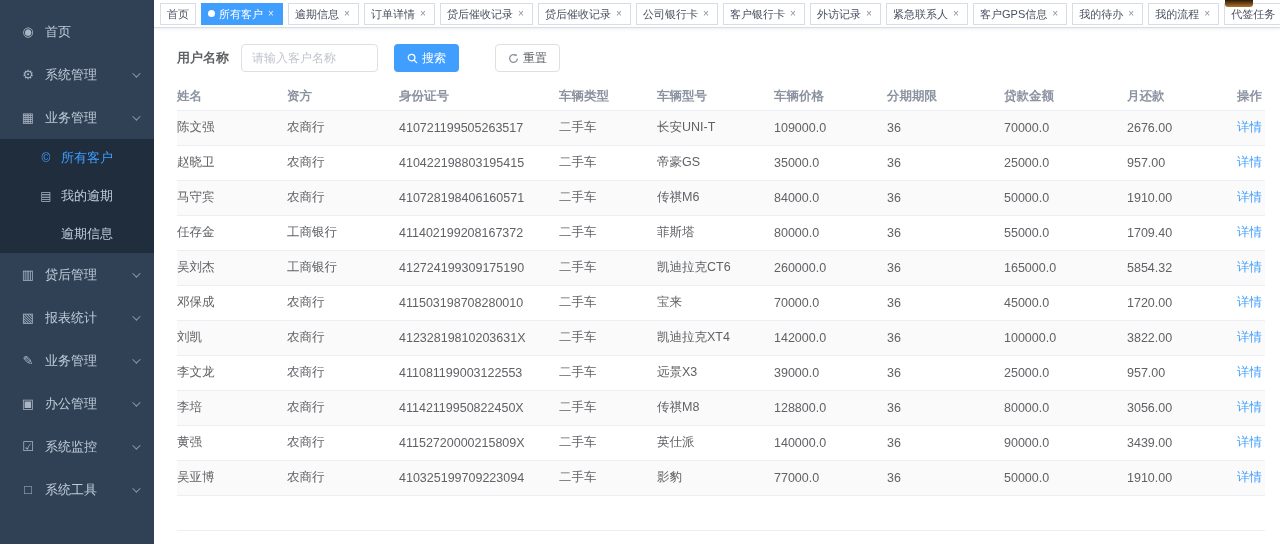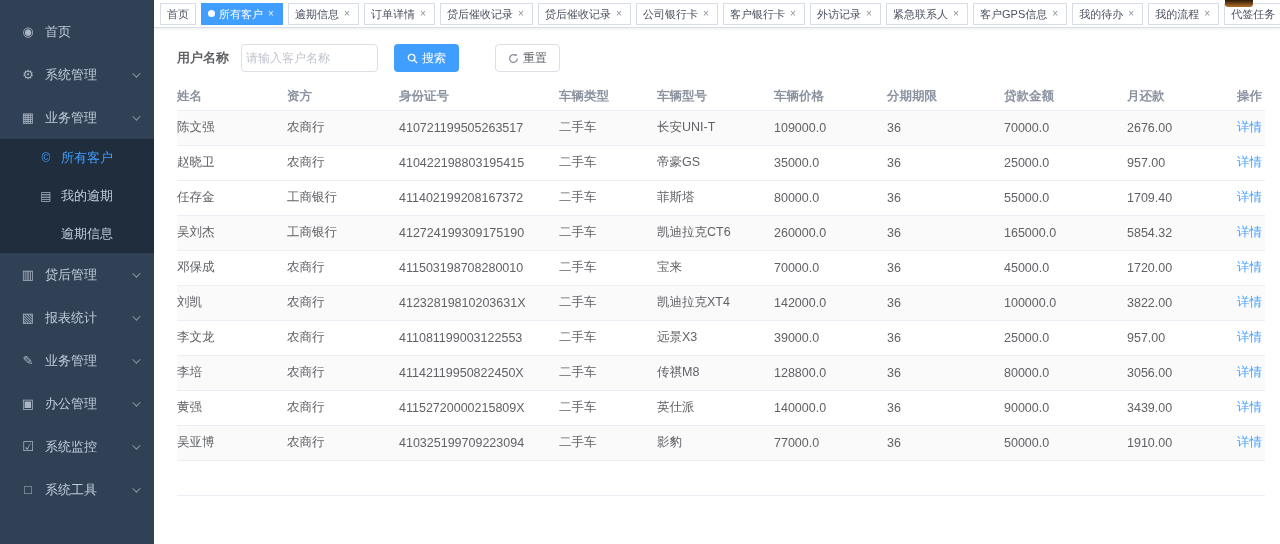--- a/index.html
+++ b/index.html
@@ -41,21 +41,21 @@
   .tab.active { background:#409eff; border-color:#409eff; color:#fff; }
   .tab.active .dot { width:7px; height:7px; border-radius:50%; background:#fff; margin-right:4px; }
   .tab.active .close { color:#e8f3ff; }
   .avatar-fragment { position:absolute; right:27px; top:0; width:28px; height:7px;
     background:linear-gradient(#2a1a08,#b5722a); border-radius:0 0 3px 3px; z-index:5; }
 
   
   .search-row { display:flex; align-items:center; height:30px; margin:15px 0 10px 23px; }
   .search-label { font-size:13px; font-weight:bold; color:#606266; margin-right:12px; }
   .search-input { width:137px; height:28px; border:1px solid #dcdfe6; border-radius:4px;
-    padding:0 4px; font-size:12px; color:#606266; outline:none; margin-right:16px; }
+    padding:0 10px; font-size:12px; color:#606266; outline:none; margin-right:16px; }
   .search-input::placeholder { color:#c0c4cc; }
   .btn { height:28px; border-radius:4px; font-size:12px; display:inline-flex; align-items:center;
     padding:0 12px; cursor:pointer; border:1px solid transparent;text-align:right; }
   .btn svg { margin-right:4px; }
   .btn-primary { background:#409eff; color:#fff; margin-right:12px; }
   .btn-plain { background:#fff; color:#606266; border-color:#dcdfe6;margin-left:24px; }
 
   
   .table-wrap { padding:0 15px 0 23px; }
   table { width:100%; border-collapse:collapse; table-layout:fixed; font-size:12.5px; color:#606266; }
@@ -257,20 +257,32 @@
             <td>农商行</td>
             <td>410422198803195415</td>
             <td>二手车</td>
             <td>帝豪GS</td>
             <td>35000.0</td>
             <td>36</td>
             <td>25000.0</td>
             <td>957.00</td>
             <td class="col-action"><span class="detail-link">详情</span></td>
           </tr>
+          <tr class="stripe">
+            <td>马守宾</td>
+            <td>农商行</td>
+            <td>410728198406160571</td>
+            <td>二手车</td>
+            <td>传祺M6</td>
+            <td>84000.0</td>
+            <td>36</td>
+            <td>50000.0</td>
+            <td>1910.00</td>
+            <td class="col-action"><span class="detail-link">详情</span></td>
+          </tr>
           <tr>
             <td>任存金</td>
             <td>工商银行</td>
             <td>411402199208167372</td>
             <td>二手车</td>
             <td>菲斯塔</td>
             <td>80000.0</td>
             <td>36</td>
             <td>55000.0</td>
             <td>1709.40</td>

